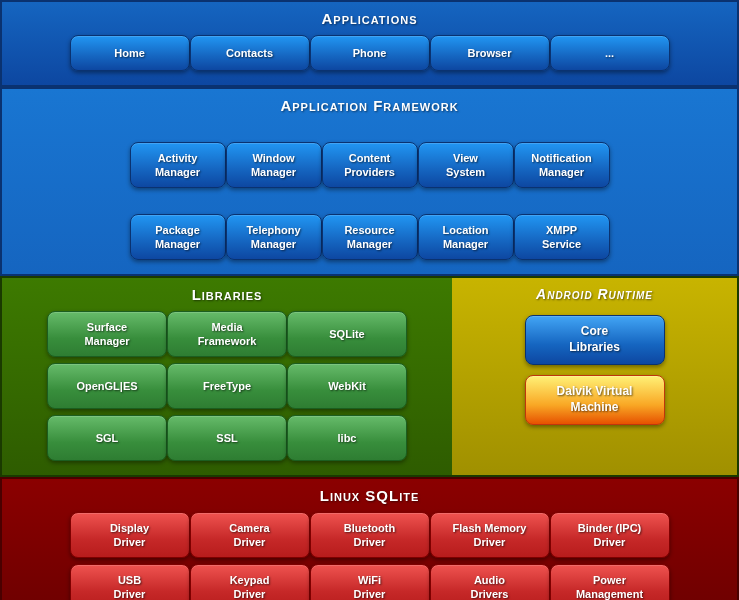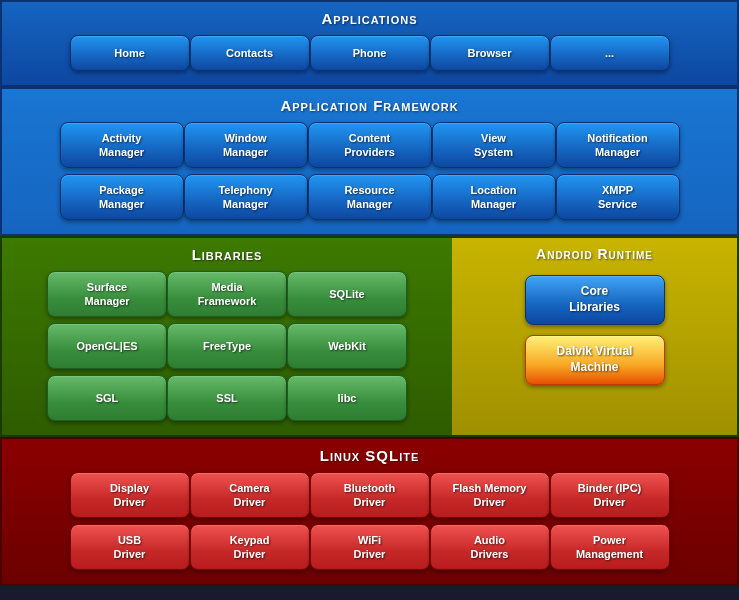--- a/index.html
+++ b/index.html
@@ -128,28 +128,29 @@
 
     
     .btn-red {
       background: linear-gradient(180deg, #ef5350 0%, #c62828 60%, #b71c1c 100%);
       border: 1px solid #7f0000;
       box-shadow: 0 2px 4px rgba(0,0,0,0.4), inset 0 1px 0 rgba(255,255,255,0.15);
     }
 
     
     .btn-app { width: 120px; height: 36px; }
-    .btn-framework { width: 124px; height: 46px; }
+    .btn-framework { width: 96px; height: 46px; margin-top: 20px; }
     .btn-lib { width: 120px; height: 46px; }
     .btn-runtime-lg { width: 140px; height: 50px; font-size: 12px; }
     .btn-kernel { width: 120px; height: 46px; }
 
     .android-runtime-section .section-title {
       color: #fff;
       font-size: 14px;
+      font-style: italic;
     }
 
     .runtime-buttons {
       display: flex;
       flex-direction: column;
       align-items: center;
       gap: 10px;
       margin-top: 5px;
     }
   </style>

